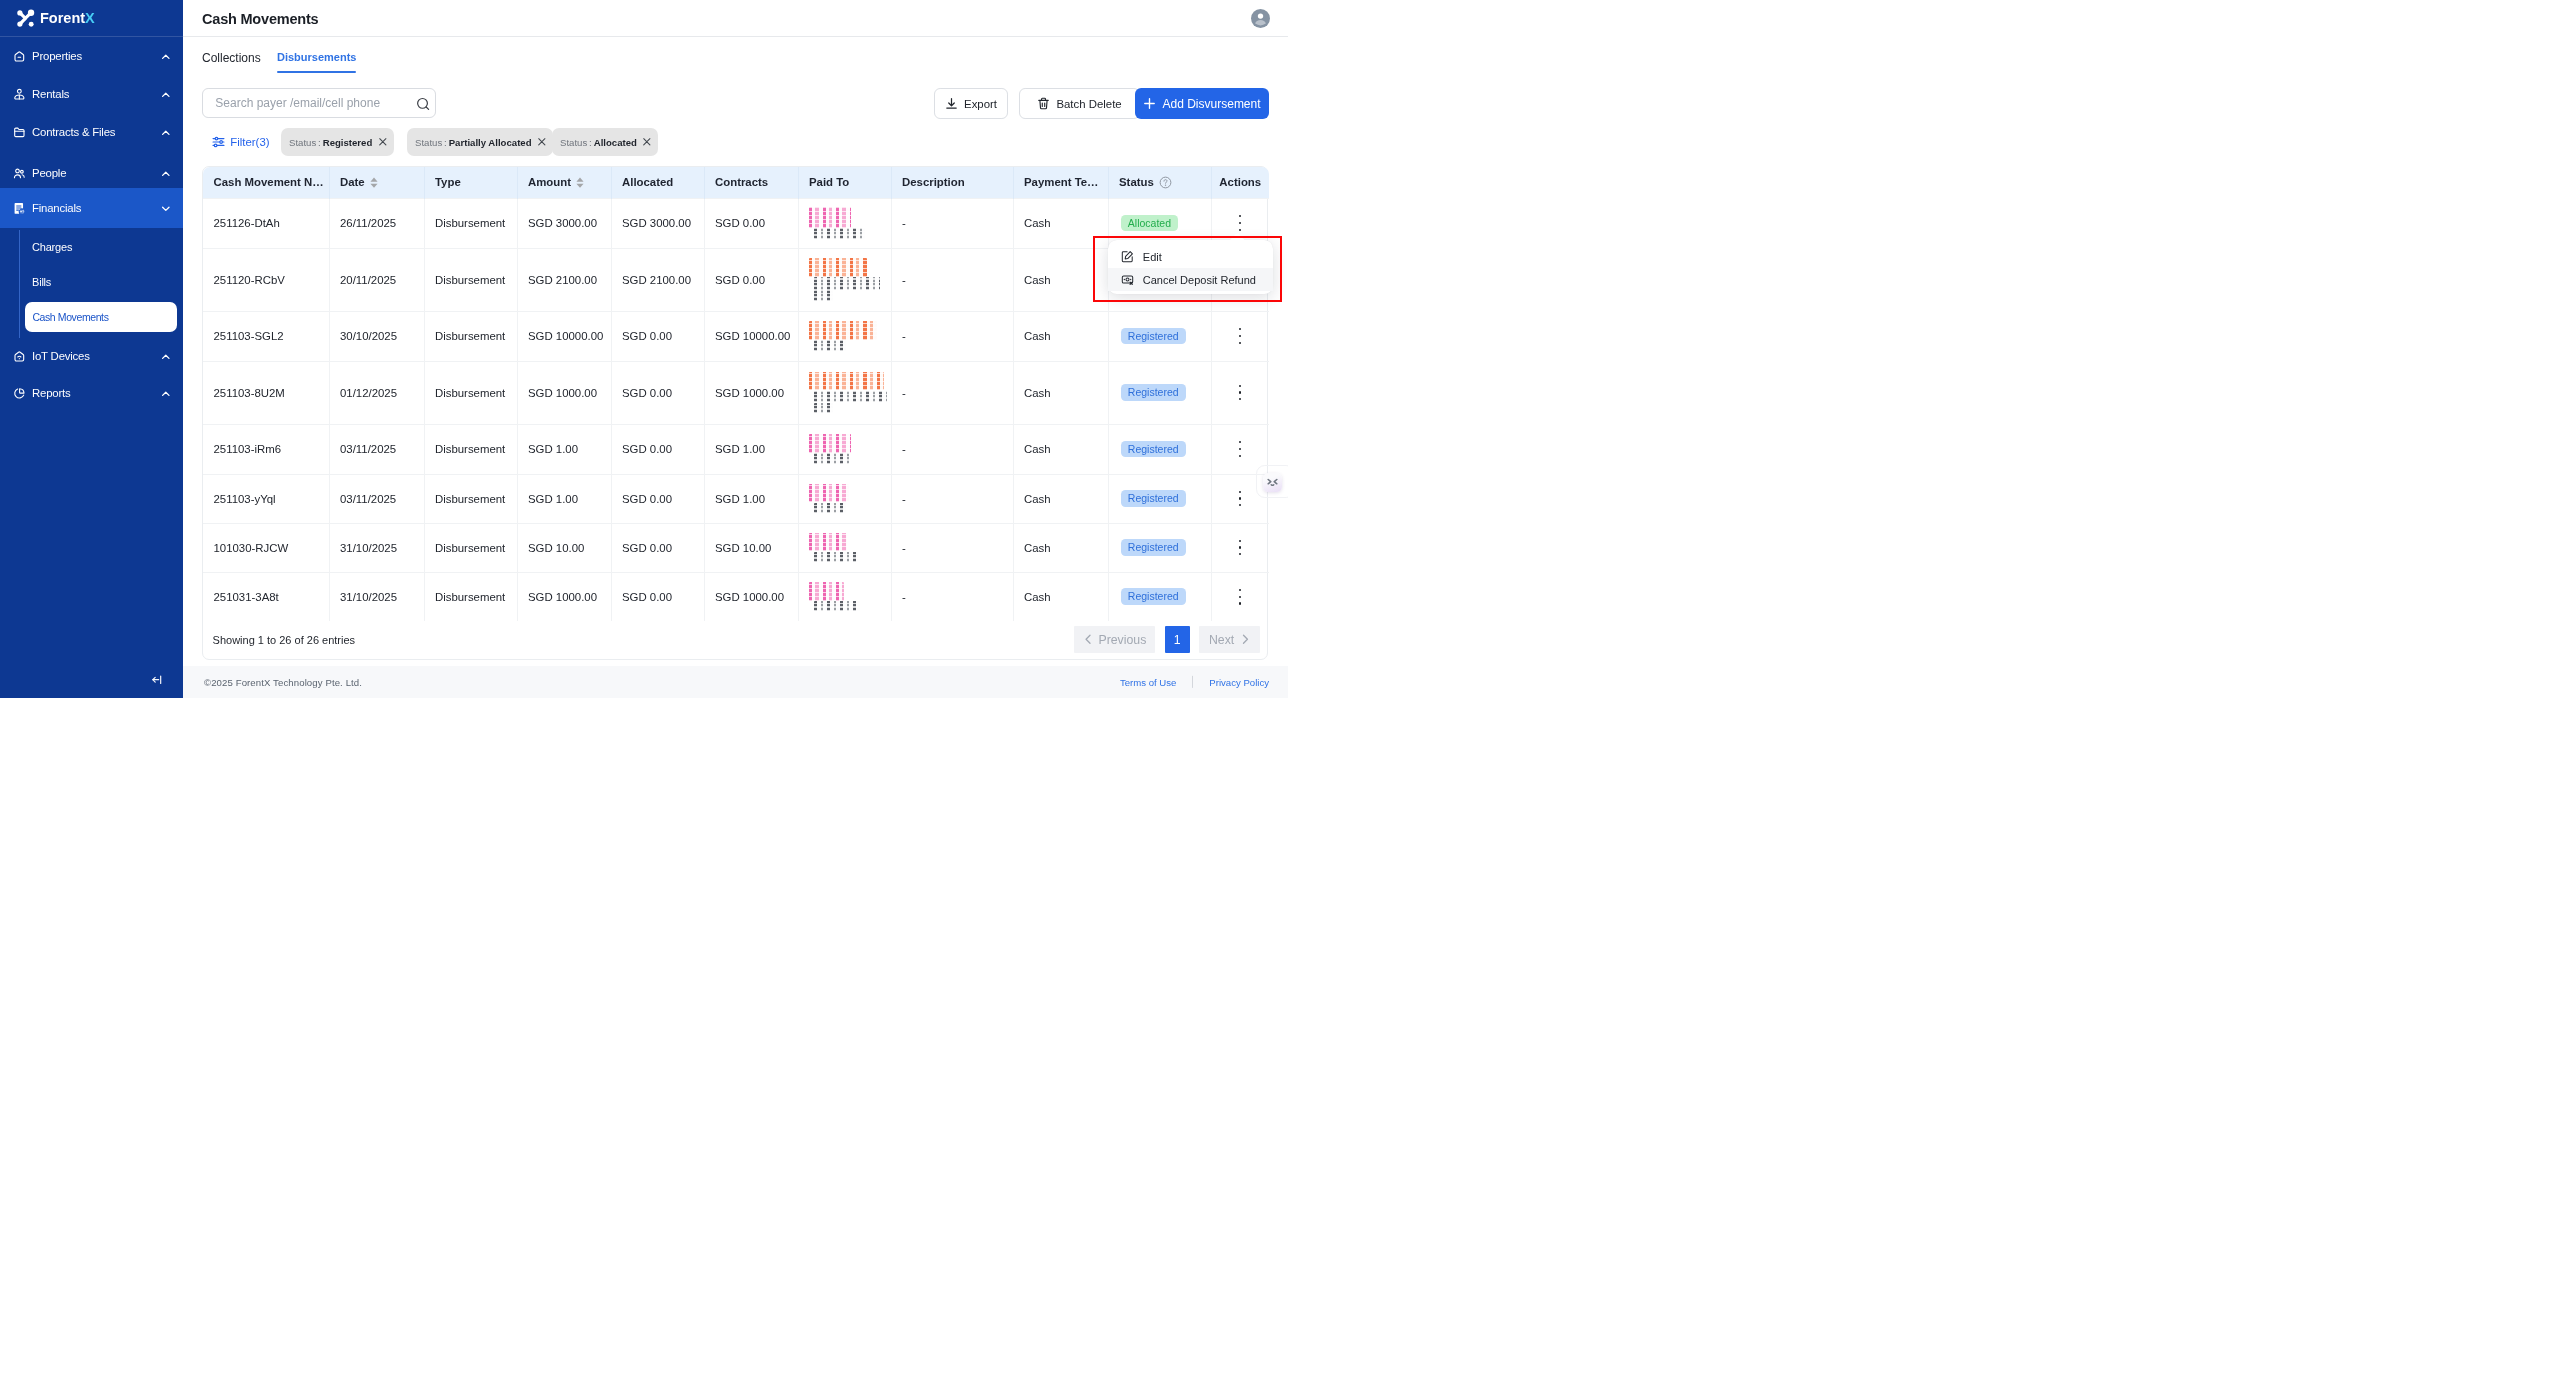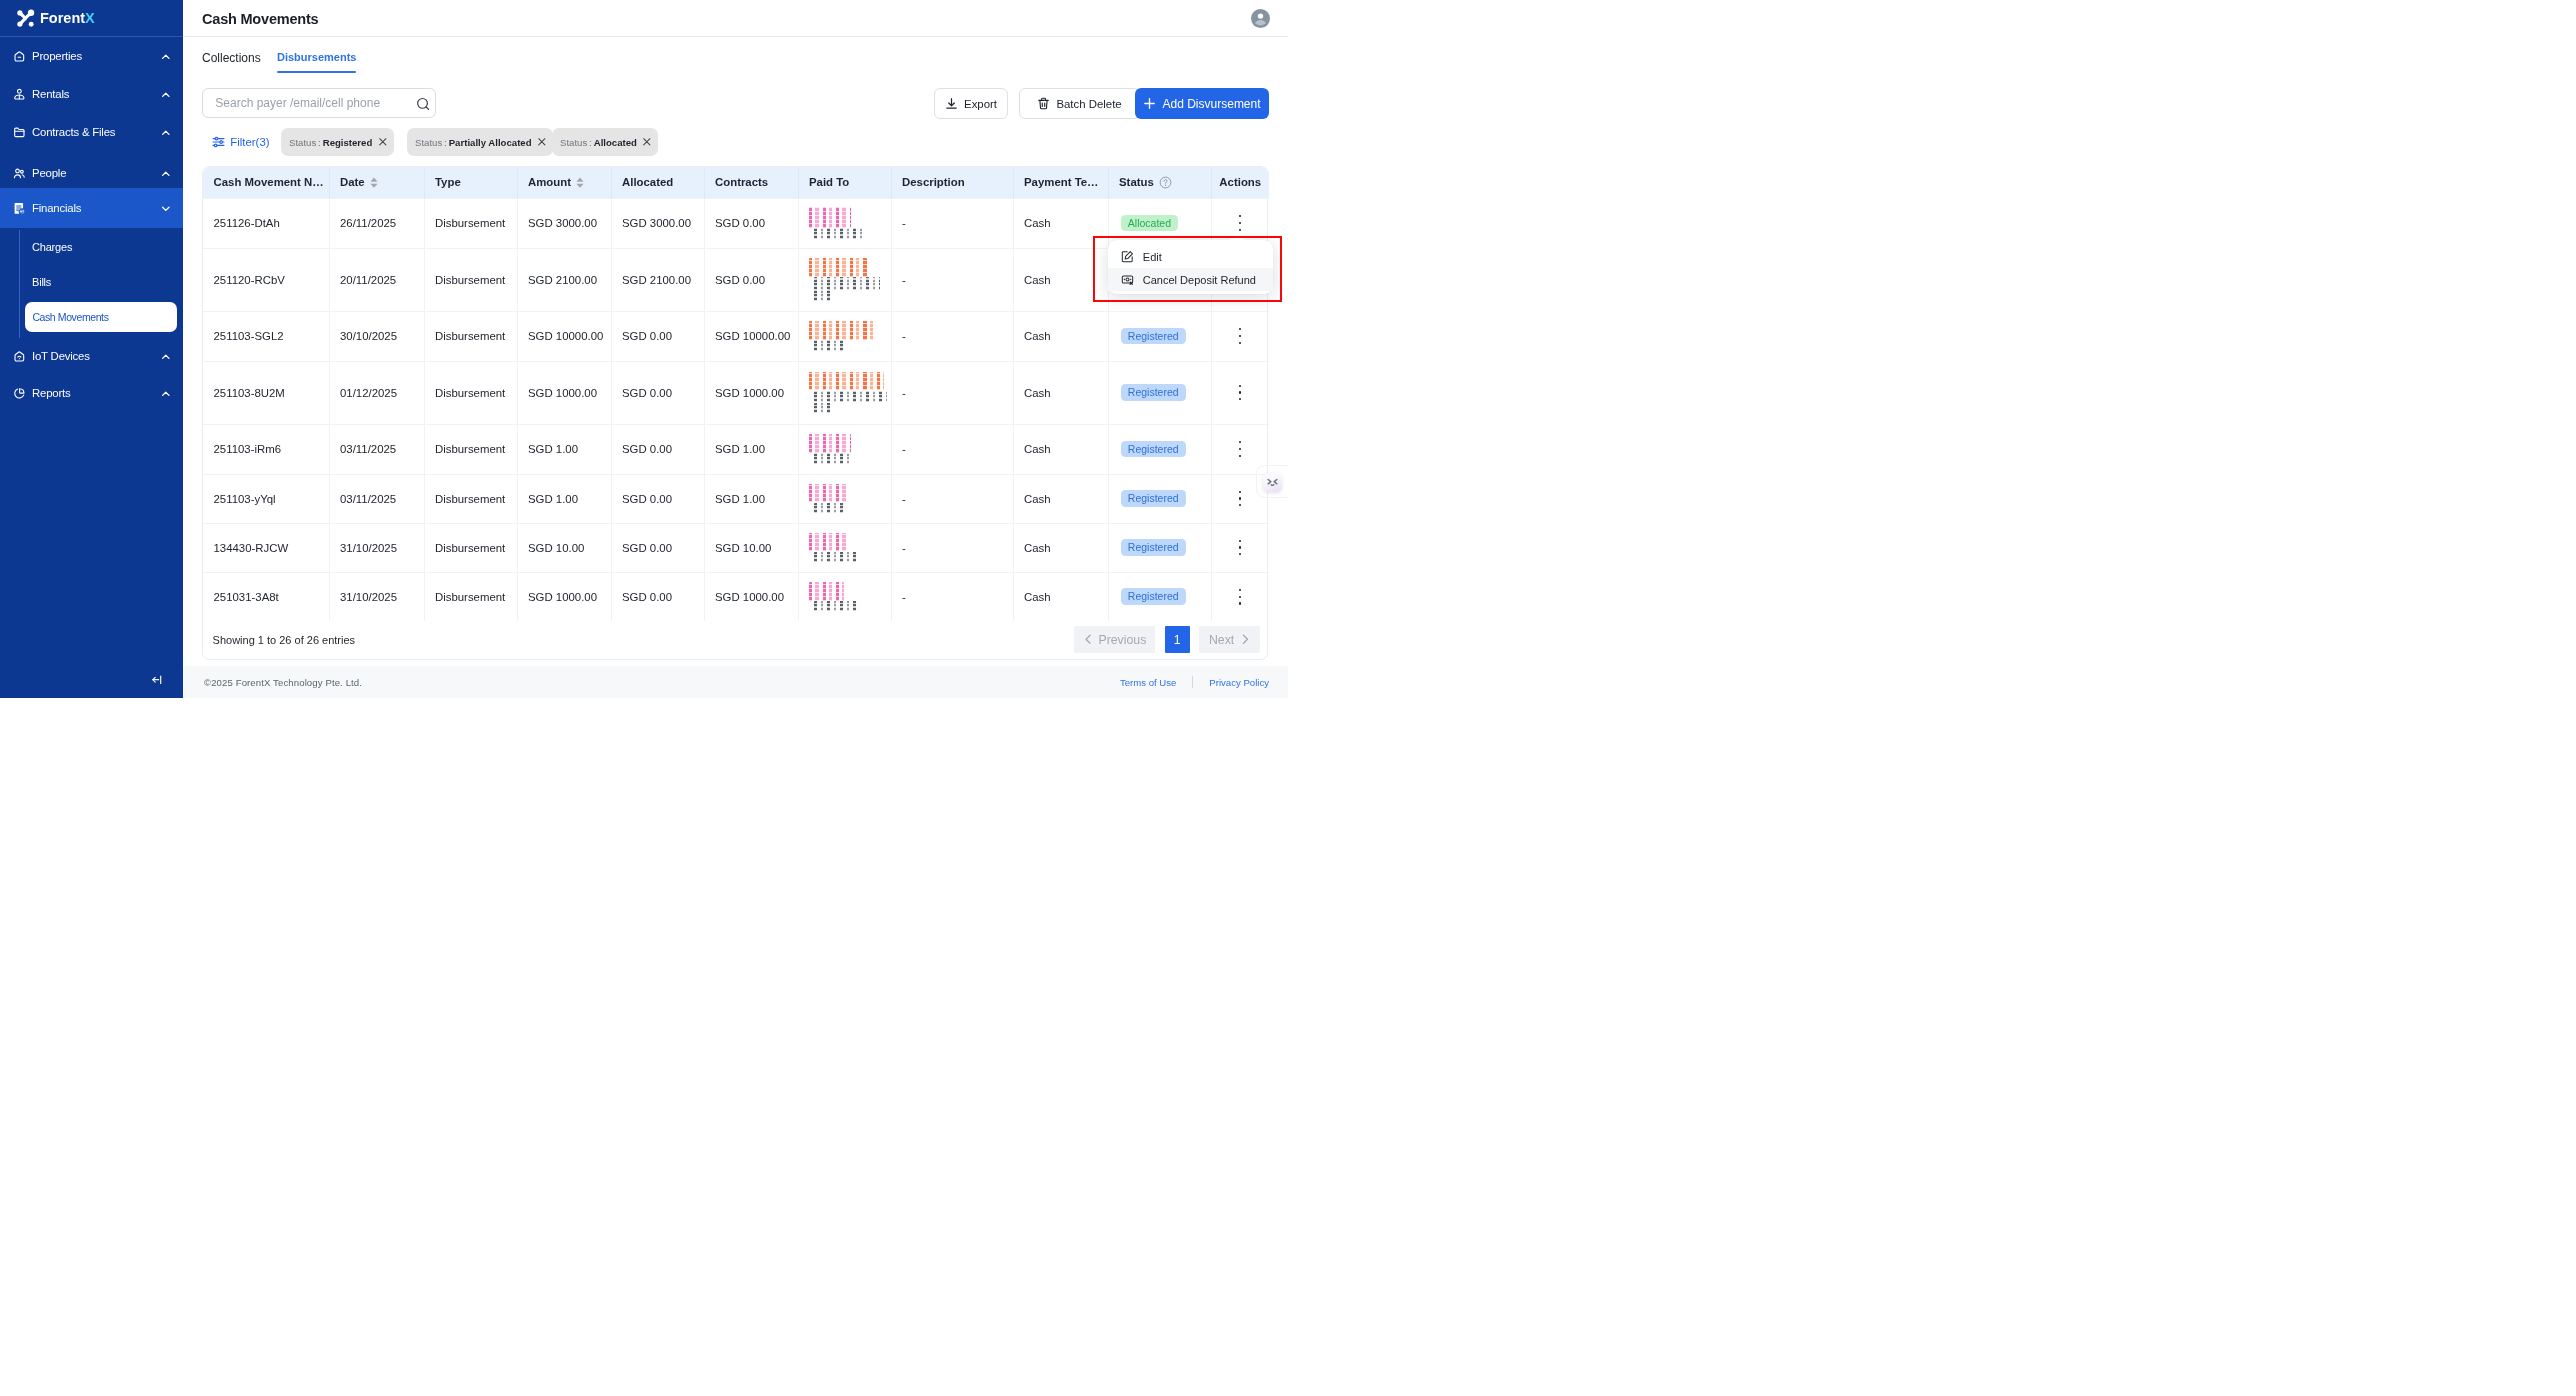--- a/index.html
+++ b/index.html
@@ -461,21 +461,21 @@
             <td style="padding-left:12.3px;"><span class="badge blue">Registered</span></td>
           <td style="padding:0;">
               <div class="dots">
                 <i></i>
                 <i></i>
                 <i></i>
               </div>
             </td>
         </tr>
         <tr style="height:49px;">
-          <td>134430-RJCW</td>
+          <td>101030-RJCW</td>
             <td>31/10/2025</td>
             <td>Disbursement</td>
             <td>SGD 10.00</td>
             <td>SGD 0.00</td>
             <td>SGD 10.00</td>
           <td class="paid">
               <div class="b l1 pink" style="width:38px;height:18.4px;"></div>
               <div class="b l2" style="width:44px;height:10.5px;"></div>
             </td>
           <td>-</td>

